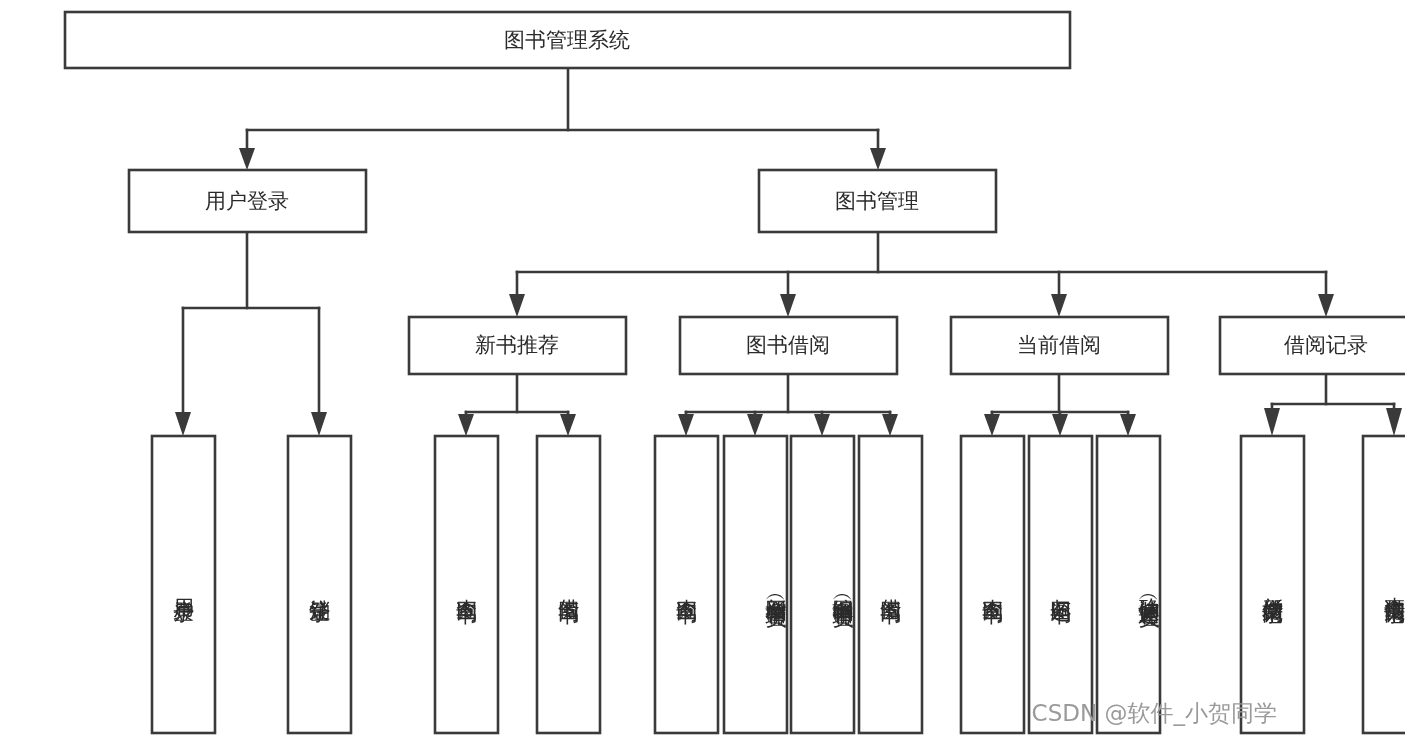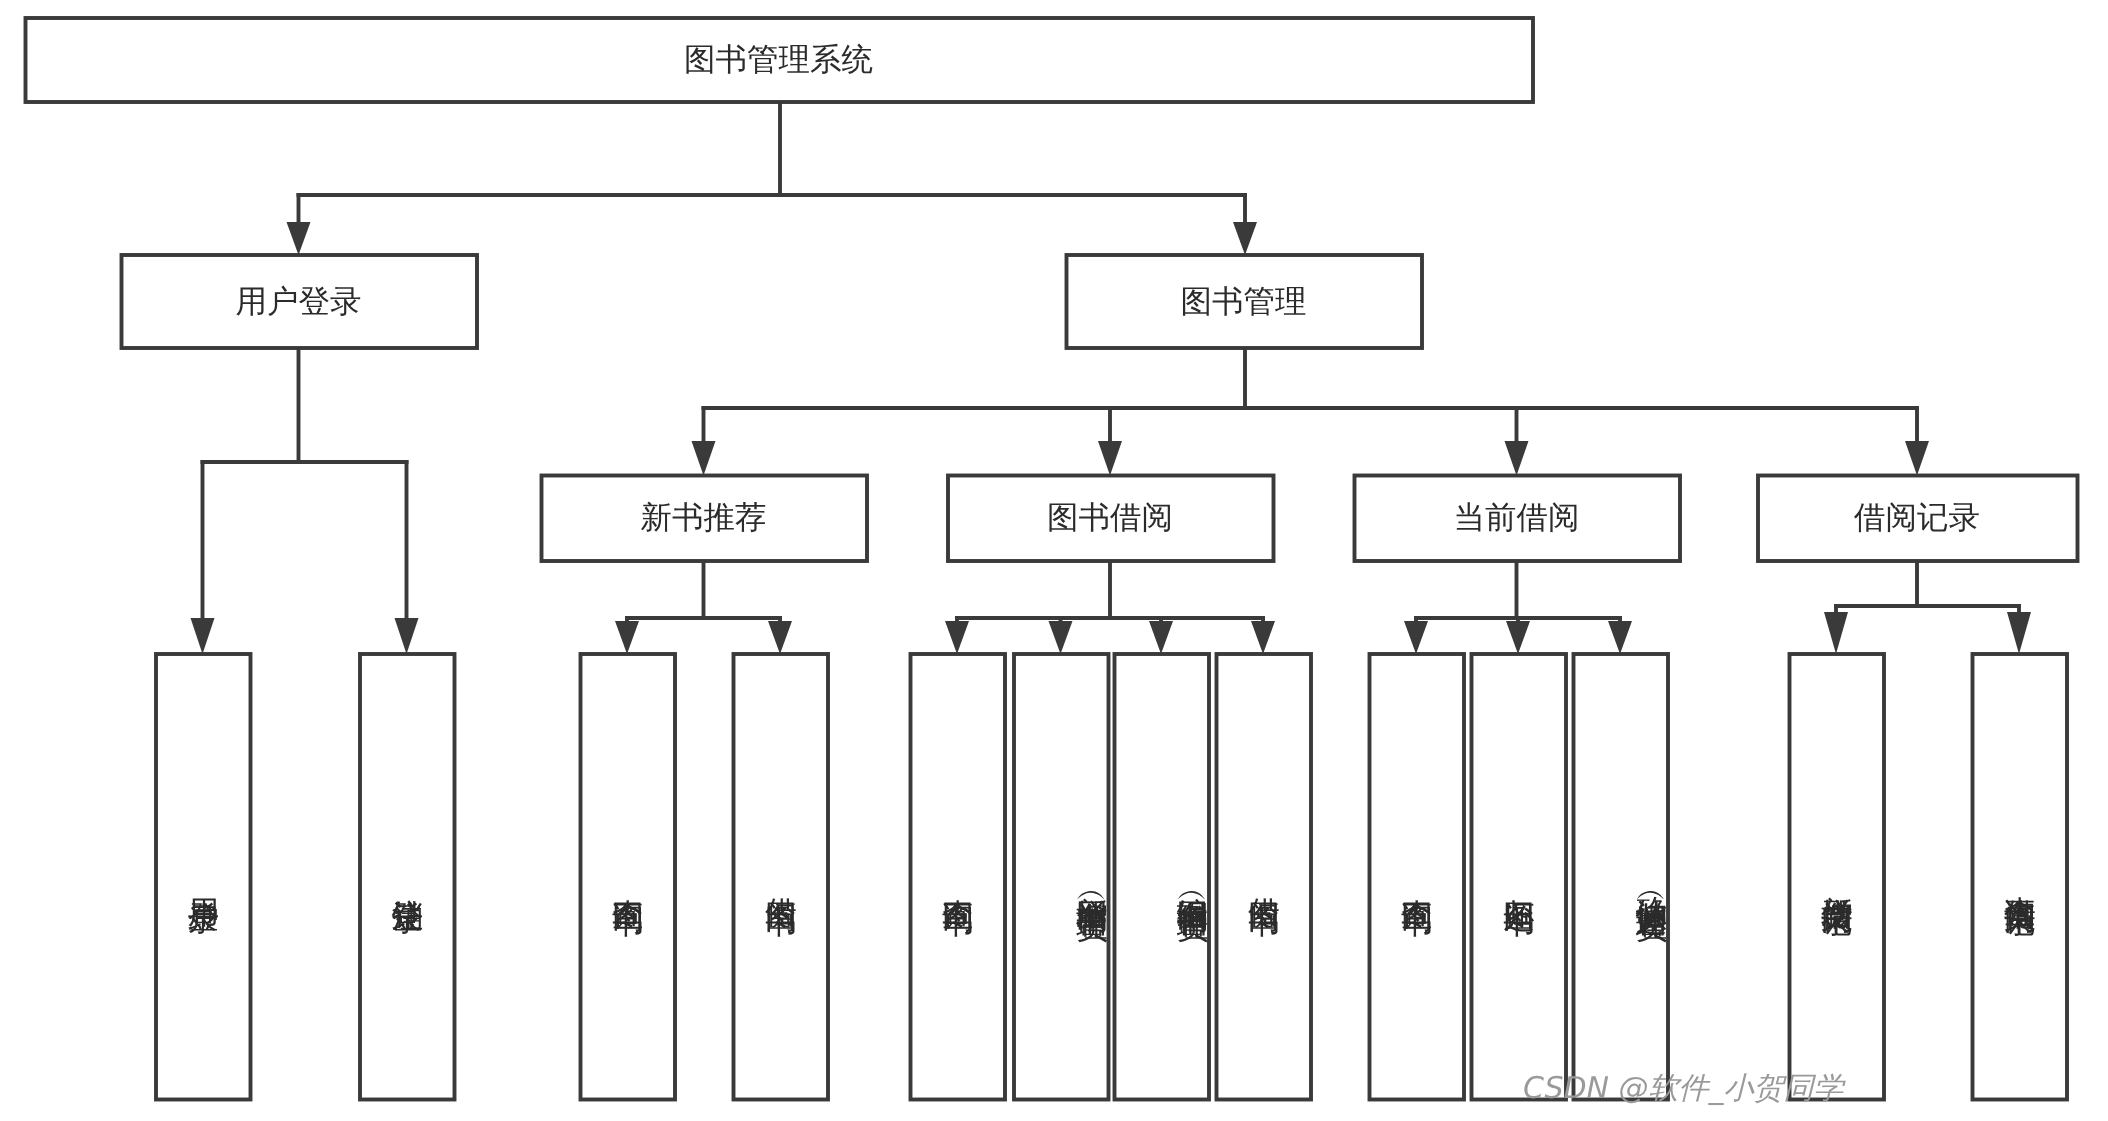--- a/index.html
+++ b/index.html
@@ -11,20 +11,21 @@
     width: 1405px;
     height: 747px;
     font-family: "DejaVu Sans", "Liberation Sans", sans-serif;
     overflow: hidden;
   }
   #diagram-root {
     position: relative;
     width: 1237px;
     height: 747px;
     background: #ffffff;
+    margin-left: 48px;
   }
   svg#flow-svg {
     position: absolute;
     left: 0;
     top: 0;
     width: 1405px;
     height: 747px;
   }
   .node-box {
     fill: #ffffff;
@@ -63,26 +64,25 @@
     justify-content: center;
     white-space: nowrap;
     pointer-events: none;
   }
   .vlabel.centered {
     align-items: center;
   }
   .watermark {
     position: absolute;
     right: 8px;
-    bottom: 8px;
-    font-family: "DejaVu Sans", "Liberation Sans", sans-serif;
-    font-size: 20px;
+    bottom: 18px;
+    font-family: "DejaVu Sans", "Liberation Sans", sans-serif;
+    font-size: 23px;
     color: #9a9a9a;
     white-space: nowrap;
-    font-style: italic;
   }
 </style>
 </head>
 <body>
 
 <div id="diagram-root">
 
   <svg id="flow-svg" viewBox="0 0 1405 747">
 
     <g>

